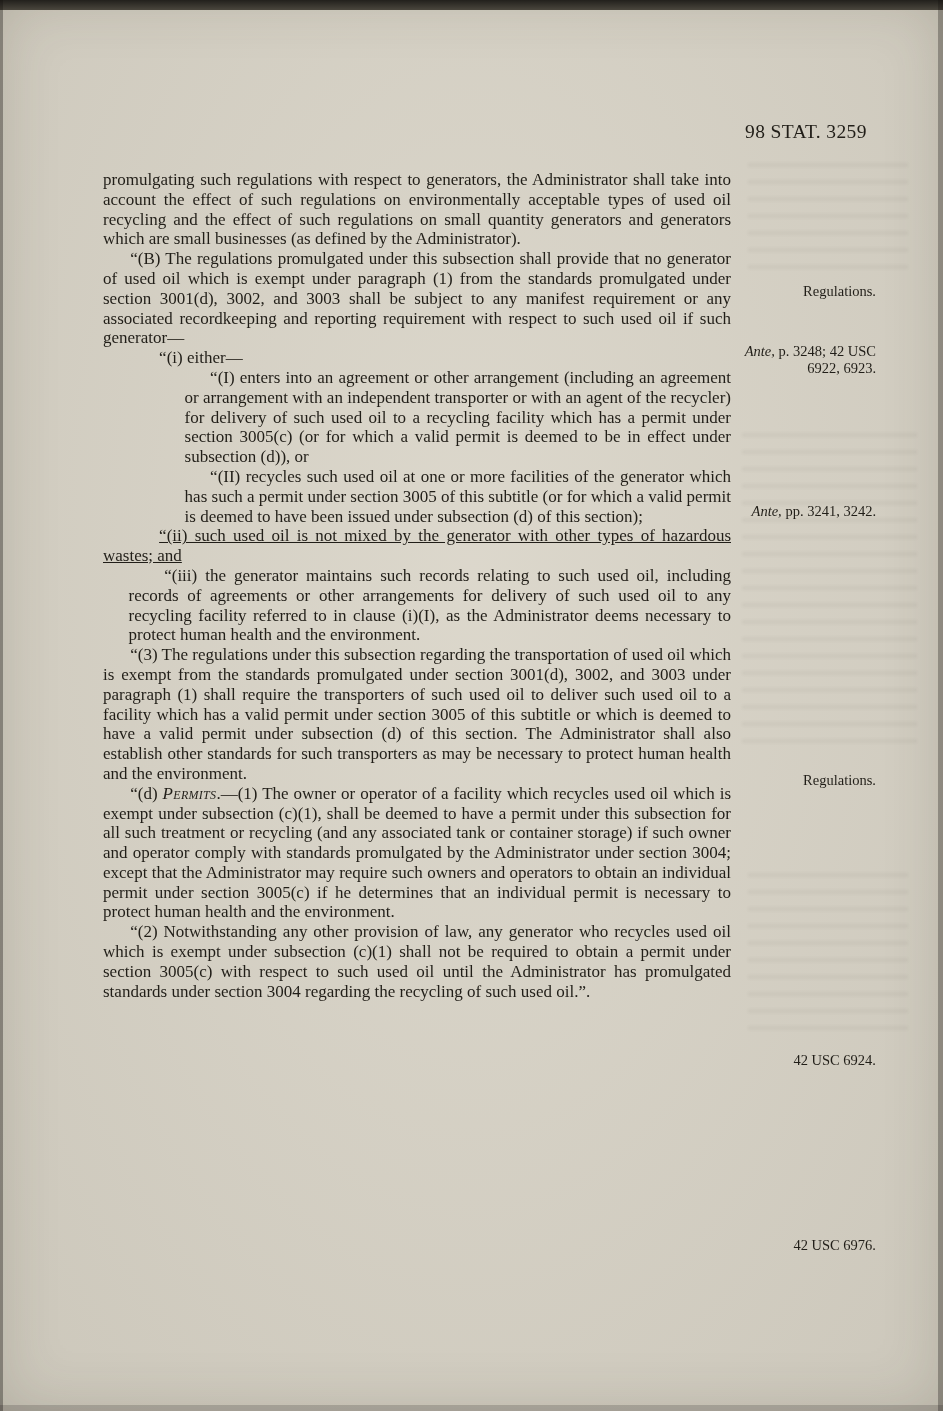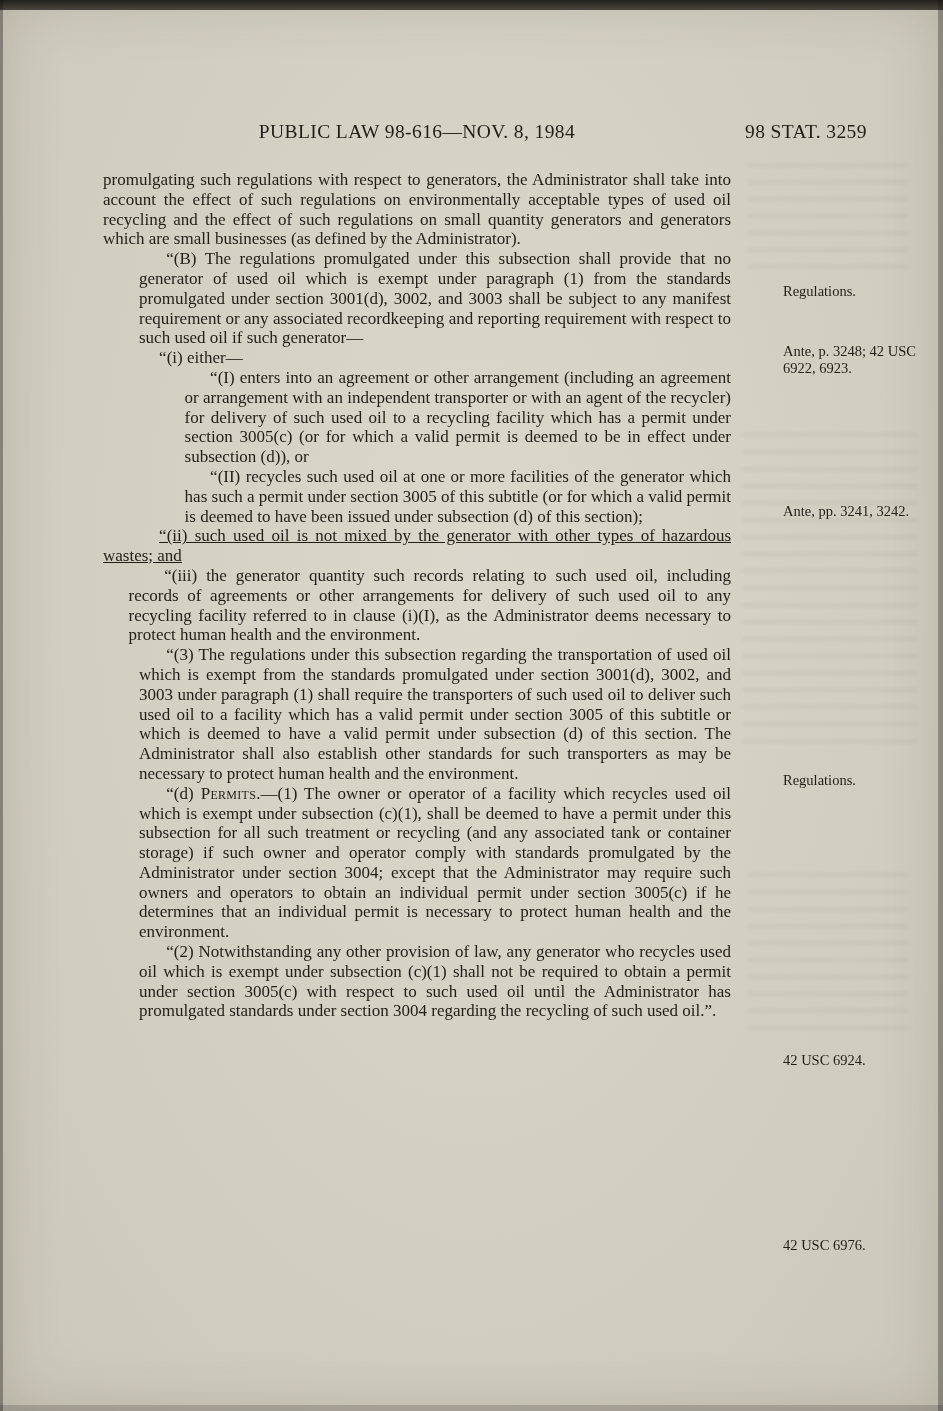--- a/index.html
+++ b/index.html
@@ -45,58 +45,57 @@
   }
 
   
   .body-col{
     position:absolute;left:103px;top:170px;width:628px;
     font-size:17px;line-height:19.8px;text-align:justify;
     hyphens:auto;-webkit-hyphens:auto;
   }
   .body-col p{margin:0;padding:0;}
   p.cont{text-indent:0;}
-  p.ind{text-indent:1.6em;margin-left:36px;}
+  p.ind{text-indent:1.6em;}
   p.ci{margin-left:3.3em;text-indent:0;}
   p.cr{margin-left:4.8em;text-indent:1.5em;}
   p.cii{text-indent:3.3em;text-decoration:underline;}
   p.ciii{margin-left:1.5em;text-indent:2.1em;}
-  .sc{font-variant:small-caps;letter-spacing:0.3px;}
+  .sc{font-variant:small-caps;letter-spacing:0.3px;font-style:italic;}
 
   
   .note{
-    position:absolute;left:783px;width:138px;
-    font-size:14.5px;line-height:17px;text-align:left;color:var(--ink);
+    position:absolute;left:738px;width:138px;
+    font-size:14.5px;line-height:17px;text-align:right;color:var(--ink);
   }
-  .note .it{}
+  .note .it{font-style:italic;}
 </style>
 </head>
 <body>
 
 <div class="page">
 
   <div class="edge-top"></div>
   <div class="edge-left"></div>
   <div class="edge-right"></div>
   <div class="edge-bottom"></div>
   <div class="ghost g1"></div>
   <div class="ghost g2"></div>
   <div class="ghost g3"></div>
 
-  <div class="law-title">PUBLIC LAW 98-616—NOV. 8, 1984</div>
   <div class="stat-number">98 STAT. 3259</div>
 
   <main class="body-col">
     <p class="cont">promulgating such regulations with respect to generators, the Administrator shall take into account the effect of such regulations on environmentally acceptable types of used oil recycling and the effect of such regulations on small quantity generators and generators which are small businesses (as defined by the Administrator).</p>
     <p class="ind">“(B) The regulations promulgated under this subsection shall provide that no generator of used oil which is exempt under paragraph (1) from the standards promulgated under section 3001(d), 3002, and 3003 shall be subject to any manifest requirement or any associated recordkeeping and reporting requirement with respect to such used oil if such generator—</p>
     <p class="ci">“(i) either—</p>
     <p class="cr">“(I) enters into an agreement or other arrangement (including an agreement or arrangement with an independent transporter or with an agent of the recycler) for delivery of such used oil to a recycling facility which has a permit under section 3005(c) (or for which a valid permit is deemed to be in effect under subsection (d)), or</p>
     <p class="cr">“(II) recycles such used oil at one or more facilities of the generator which has such a permit under section 3005 of this subtitle (or for which a valid permit is deemed to have been issued under subsection (d) of this section);</p>
     <p class="cii">“(ii) such used oil is not mixed by the generator with other types of hazardous wastes; and</p>
-    <p class="ciii">“(iii) the generator quantity such records relating to such used oil, including records of agreements or other arrangements for delivery of such used oil to any recycling facility referred to in clause (i)(I), as the Administrator deems necessary to protect human health and the environment.</p>
+    <p class="ciii">“(iii) the generator maintains such records relating to such used oil, including records of agreements or other arrangements for delivery of such used oil to any recycling facility referred to in clause (i)(I), as the Administrator deems necessary to protect human health and the environment.</p>
     <p class="ind">“(3) The regulations under this subsection regarding the transportation of used oil which is exempt from the standards promulgated under section 3001(d), 3002, and 3003 under paragraph (1) shall require the transporters of such used oil to deliver such used oil to a facility which has a valid permit under section 3005 of this subtitle or which is deemed to have a valid permit under subsection (d) of this section. The Administrator shall also establish other standards for such transporters as may be necessary to protect human health and the environment.</p>
     <p class="ind"><span>“(d) </span><span class="sc">Permits</span><span>.—(1) The owner or operator of a facility which recycles used oil which is exempt under subsection (c)(1), shall be deemed to have a permit under this subsection for all such treatment or recycling (and any associated tank or container storage) if such owner and operator comply with standards promulgated by the Administrator under section 3004; except that the Administrator may require such owners and operators to obtain an individual permit under section 3005(c) if he determines that an individual permit is necessary to protect human health and the environment.</span></p>
     <p class="ind">“(2) Notwithstanding any other provision of law, any generator who recycles used oil which is exempt under subsection (c)(1) shall not be required to obtain a permit under section 3005(c) with respect to such used oil until the Administrator has promulgated standards under section 3004 regarding the recycling of such used oil.”.</p>
   </main>
 
   <aside>
     <div class="note" style="top:283px"><span class="it"></span><span>Regulations.</span></div>
     <div class="note" style="top:343px"><span class="it">Ante,</span><span> p. 3248; 42 USC 6922, 6923.</span></div>
     <div class="note" style="top:503px"><span class="it">Ante,</span><span> pp. 3241, 3242.</span></div>
     <div class="note" style="top:772px"><span class="it"></span><span>Regulations.</span></div>

